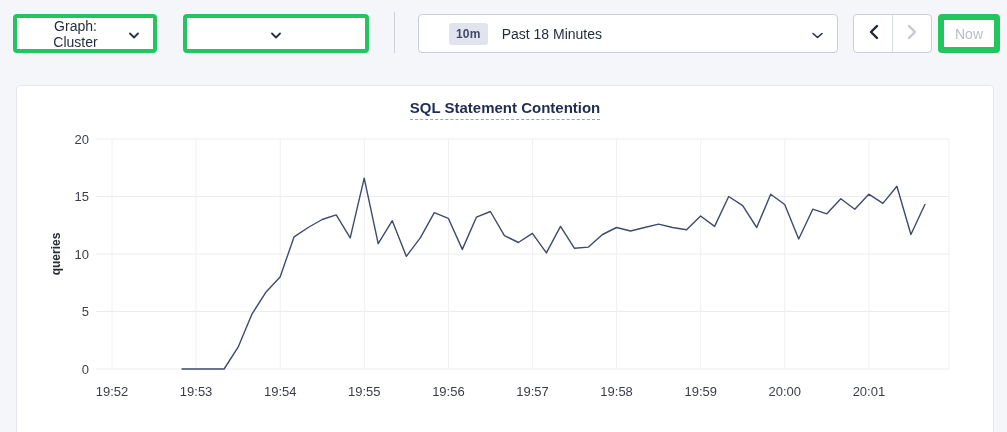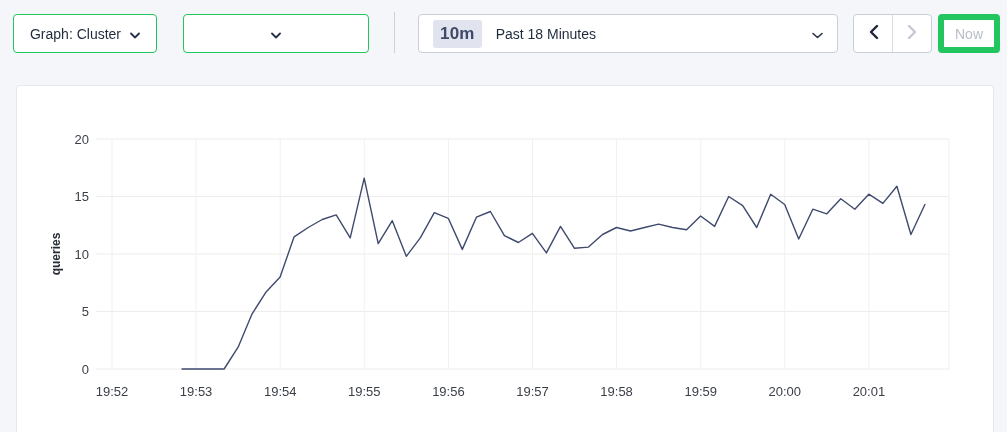--- a/index.html
+++ b/index.html
@@ -5,40 +5,40 @@
   * { margin:0; padding:0; box-sizing:border-box; }
   html,body { width:1007px; height:432px; overflow:hidden; }
   body {
     background:#f4f6fa;
     font-family:"Liberation Sans", sans-serif;
     position:relative;
     color:#1f2a3c;
   }
   .btn {
     position:absolute; top:14px; height:39px;
-    background:#fff; border:1px solid #22c55e; border-radius:4px;
+    background:#fff; border:4px solid #22c55e; border-radius:4px;
     display:flex; align-items:center; justify-content:center;
     font-family:"Liberation Sans", sans-serif;
     font-size:14px; font-weight:500; color:#1f2a3c;
     cursor:pointer; gap:9px; padding:0 14px;
   }
   .chev { display:inline-block; }
   .vdivider {
     position:absolute; left:394px; top:12px; width:1px; height:41px;
     background:#ccd1db;
   }
   .picker {
     position:absolute; left:418px; top:14px; width:420px; height:39px;
     background:#fff; border:1px solid #c9ced9; border-radius:4px;
     display:flex; align-items:center; cursor:pointer;
     font-size:14px; color:#1f2a3c; padding:0 14px; gap:14px;
   }
   .badge {
-    background:#e1e4ef; color:#3e4a66; font-weight:bold; font-size:17px;
-    padding:4px 7px; border-radius:3px; letter-spacing:0.2px;
+    background:#e1e4ef; color:#3e4a66; font-weight:bold; font-size:12px;
+    padding:4px 7px; border-radius:3px; letter-spacing:0.2px;margin-left:16px;
   }
   .picker .spacer { flex:1; }
   .arrow-group {
     position:absolute; left:853px; top:14px; width:79px; height:39px;
     background:#fff; border:1px solid #c9ced9; border-radius:4px;
     display:flex; overflow:hidden;
   }
   .arrow-group .half {
     flex:1; display:flex; align-items:center; justify-content:center;
     background:transparent; border:none; cursor:pointer;
@@ -117,20 +117,23 @@
             <polyline points="2,2 8,8 2,14" fill="none" stroke="#c3c8d3" stroke-width="2.4" stroke-linecap="round" stroke-linejoin="round"></polyline>
           </svg>
       </span>
     </button>
   </div>
 
   <button class="btn-now">Now</button>
 </div>
 
 <div class="card">
+  <div class="chart-title-wrap">
+    <span class="chart-title">SQL Statement Contention</span>
+  </div>
   <div class="ylabel">queries</div>
   <svg class="plot" id="plot" width="979" height="300" viewBox="0 0 979 300">
       <line x1="79" x2="932" y1="243" y2="243" stroke="#ececec" stroke-width="1"></line>
       <text x="72" y="247.5" text-anchor="end">0</text>
       <line x1="79" x2="932" y1="185.5" y2="185.5" stroke="#ececec" stroke-width="1"></line>
       <text x="72" y="190" text-anchor="end">5</text>
       <line x1="79" x2="932" y1="128" y2="128" stroke="#ececec" stroke-width="1"></line>
       <text x="72" y="132.5" text-anchor="end">10</text>
       <line x1="79" x2="932" y1="70.5" y2="70.5" stroke="#ececec" stroke-width="1"></line>
       <text x="72" y="75" text-anchor="end">15</text>

